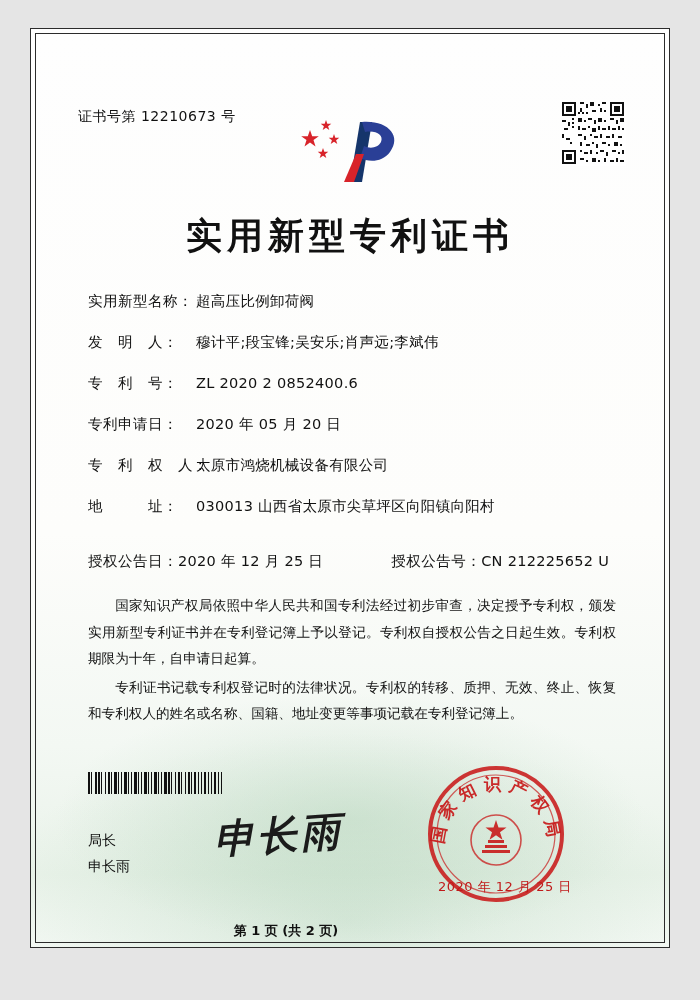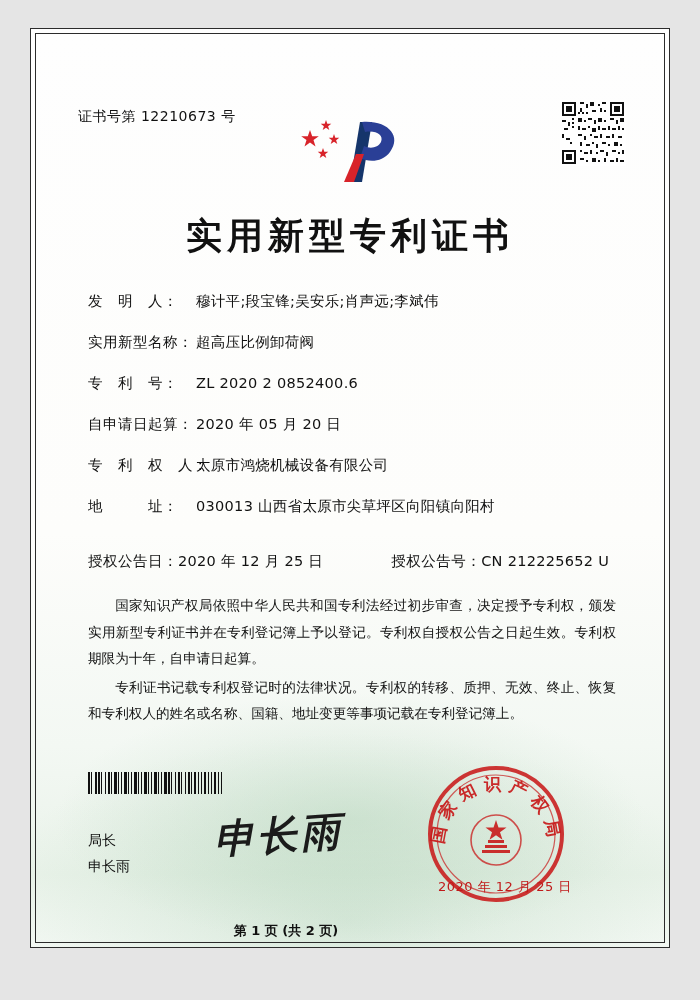--- a/index.html
+++ b/index.html
@@ -307,36 +307,36 @@
           <rect x="30" y="30" width="2" height="1"></rect>
       </g>
     </svg>
   </div>
 
   <div class="title">实用新型专利证书</div>
 
   <div class="fields">
 
     <div class="field-row">
+      <span class="field-label lbl-w1 spaced">实用新型名称：</span>
+      <span class="field-value">超高压比例卸荷阀</span>
+    </div>
+
+    <div class="field-row">
       <span class="field-label lbl-w1 spaced">发　明　人：</span>
       <span class="field-value">穆计平;段宝锋;吴安乐;肖声远;李斌伟</span>
     </div>
 
     <div class="field-row">
-      <span class="field-label lbl-w1 spaced">实用新型名称：</span>
-      <span class="field-value">超高压比例卸荷阀</span>
-    </div>
-
-    <div class="field-row">
       <span class="field-label lbl-w1 spaced">专　利　号：</span>
       <span class="field-value">ZL 2020 2 0852400.6</span>
     </div>
 
     <div class="field-row">
-      <span class="field-label lbl-w1 spaced">自申请日起算：</span>
+      <span class="field-label lbl-w1 spaced">专利申请日：</span>
       <span class="field-value">2020 年 05 月 20 日</span>
     </div>
 
     <div class="field-row">
       <span class="field-label lbl-w1 spaced">专　利　权　人：</span>
       <span class="field-value">太原市鸿烧机械设备有限公司</span>
     </div>
 
     <div class="field-row">
       <span class="field-label lbl-w1 spaced">地　　　址：</span>

